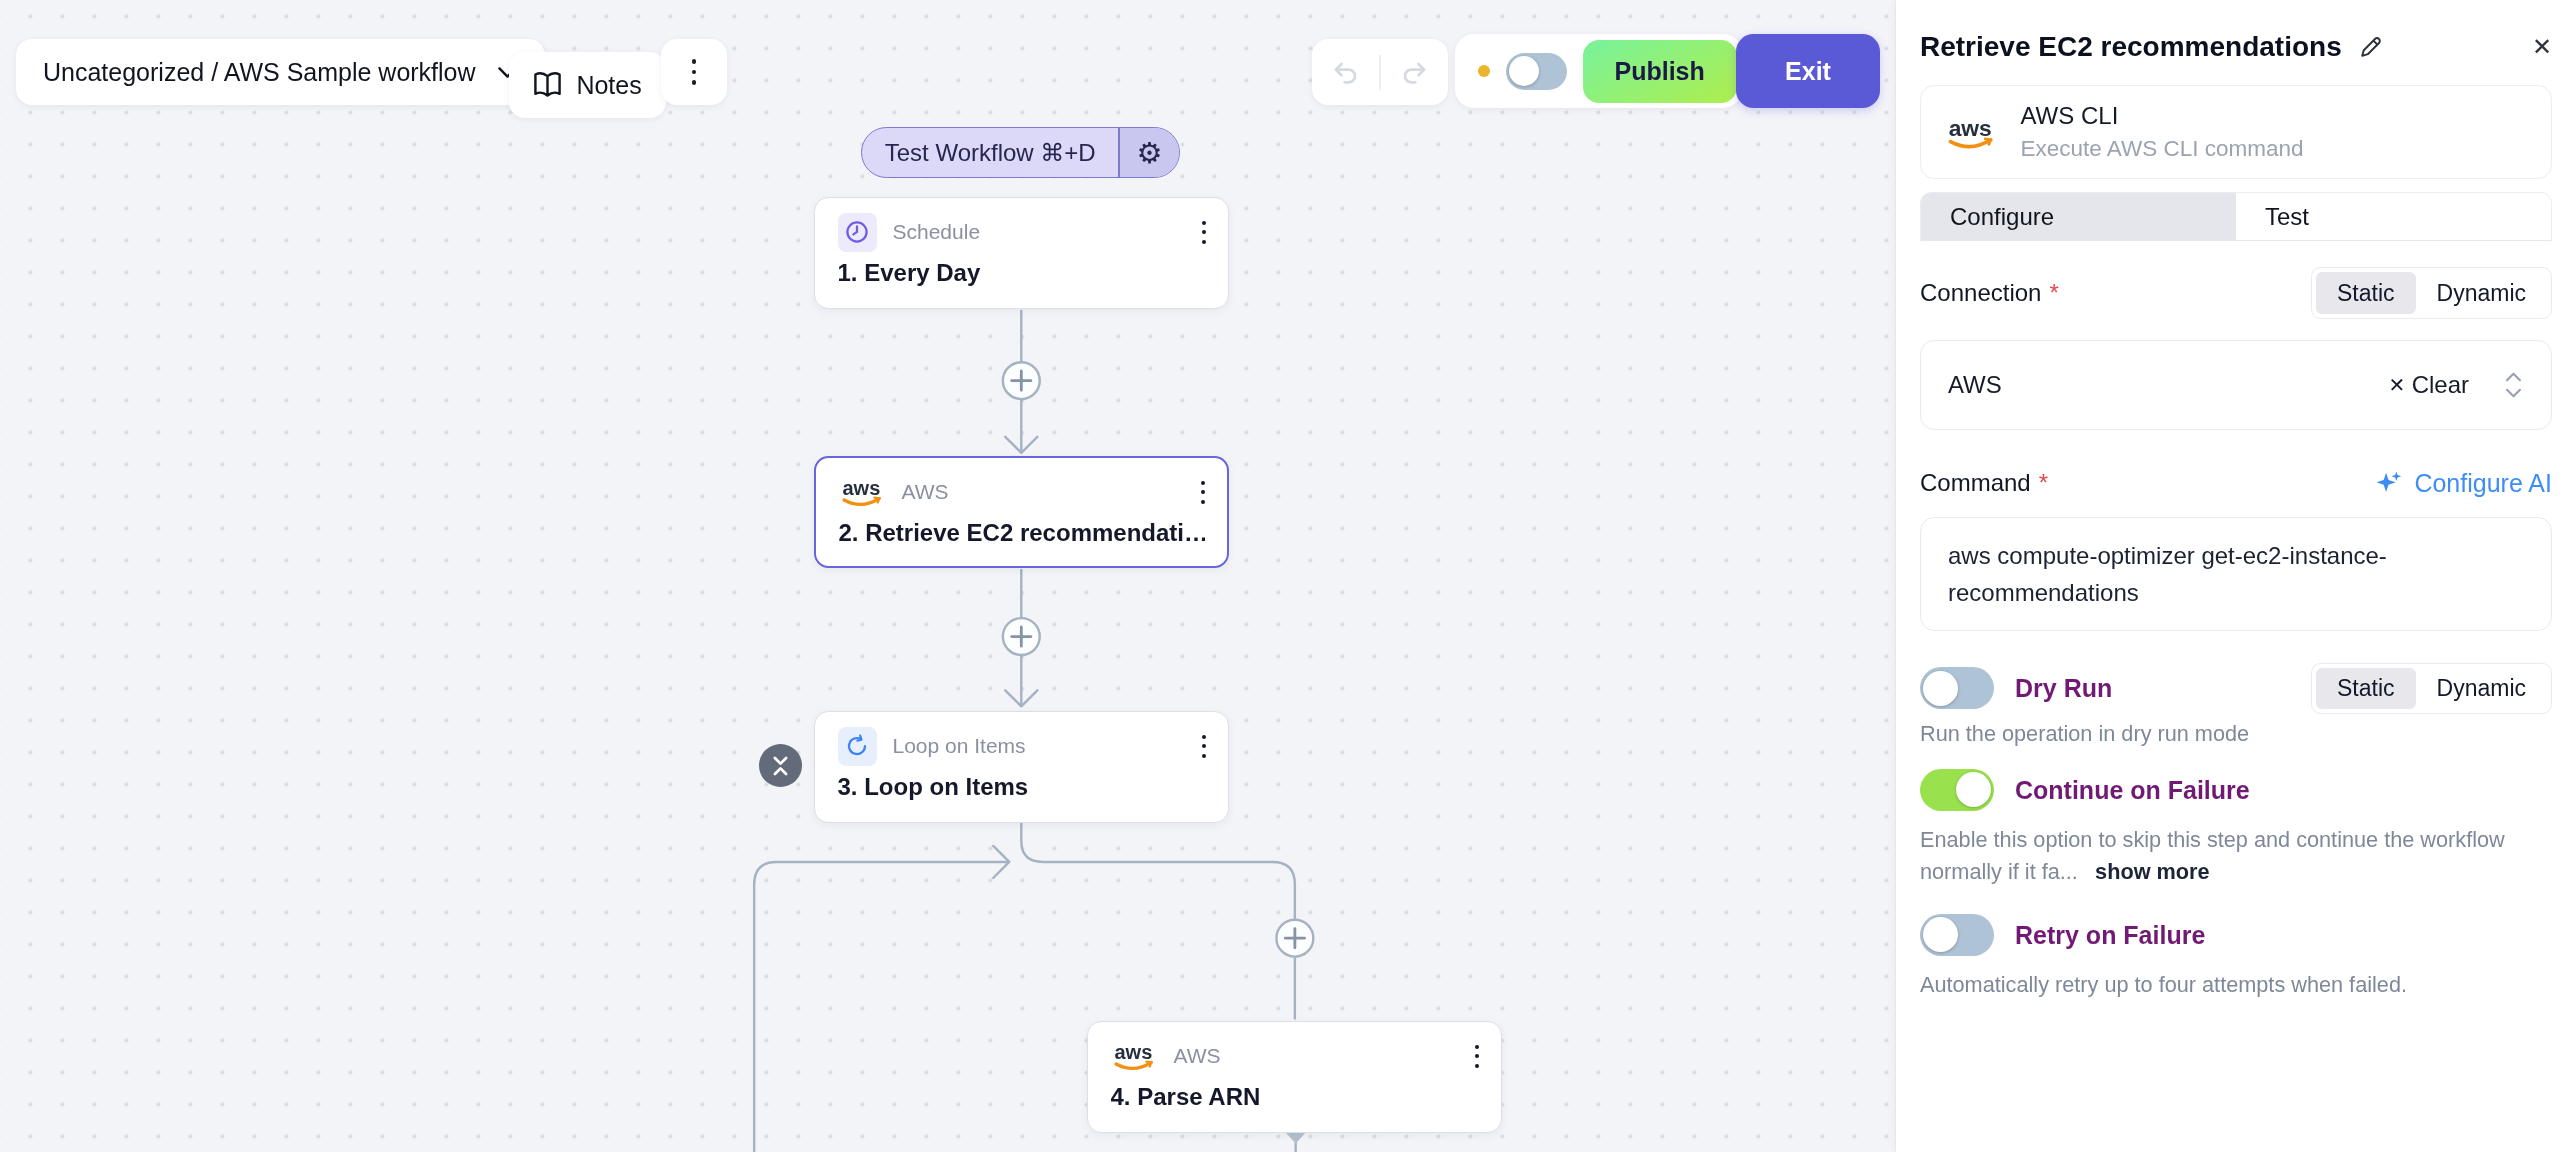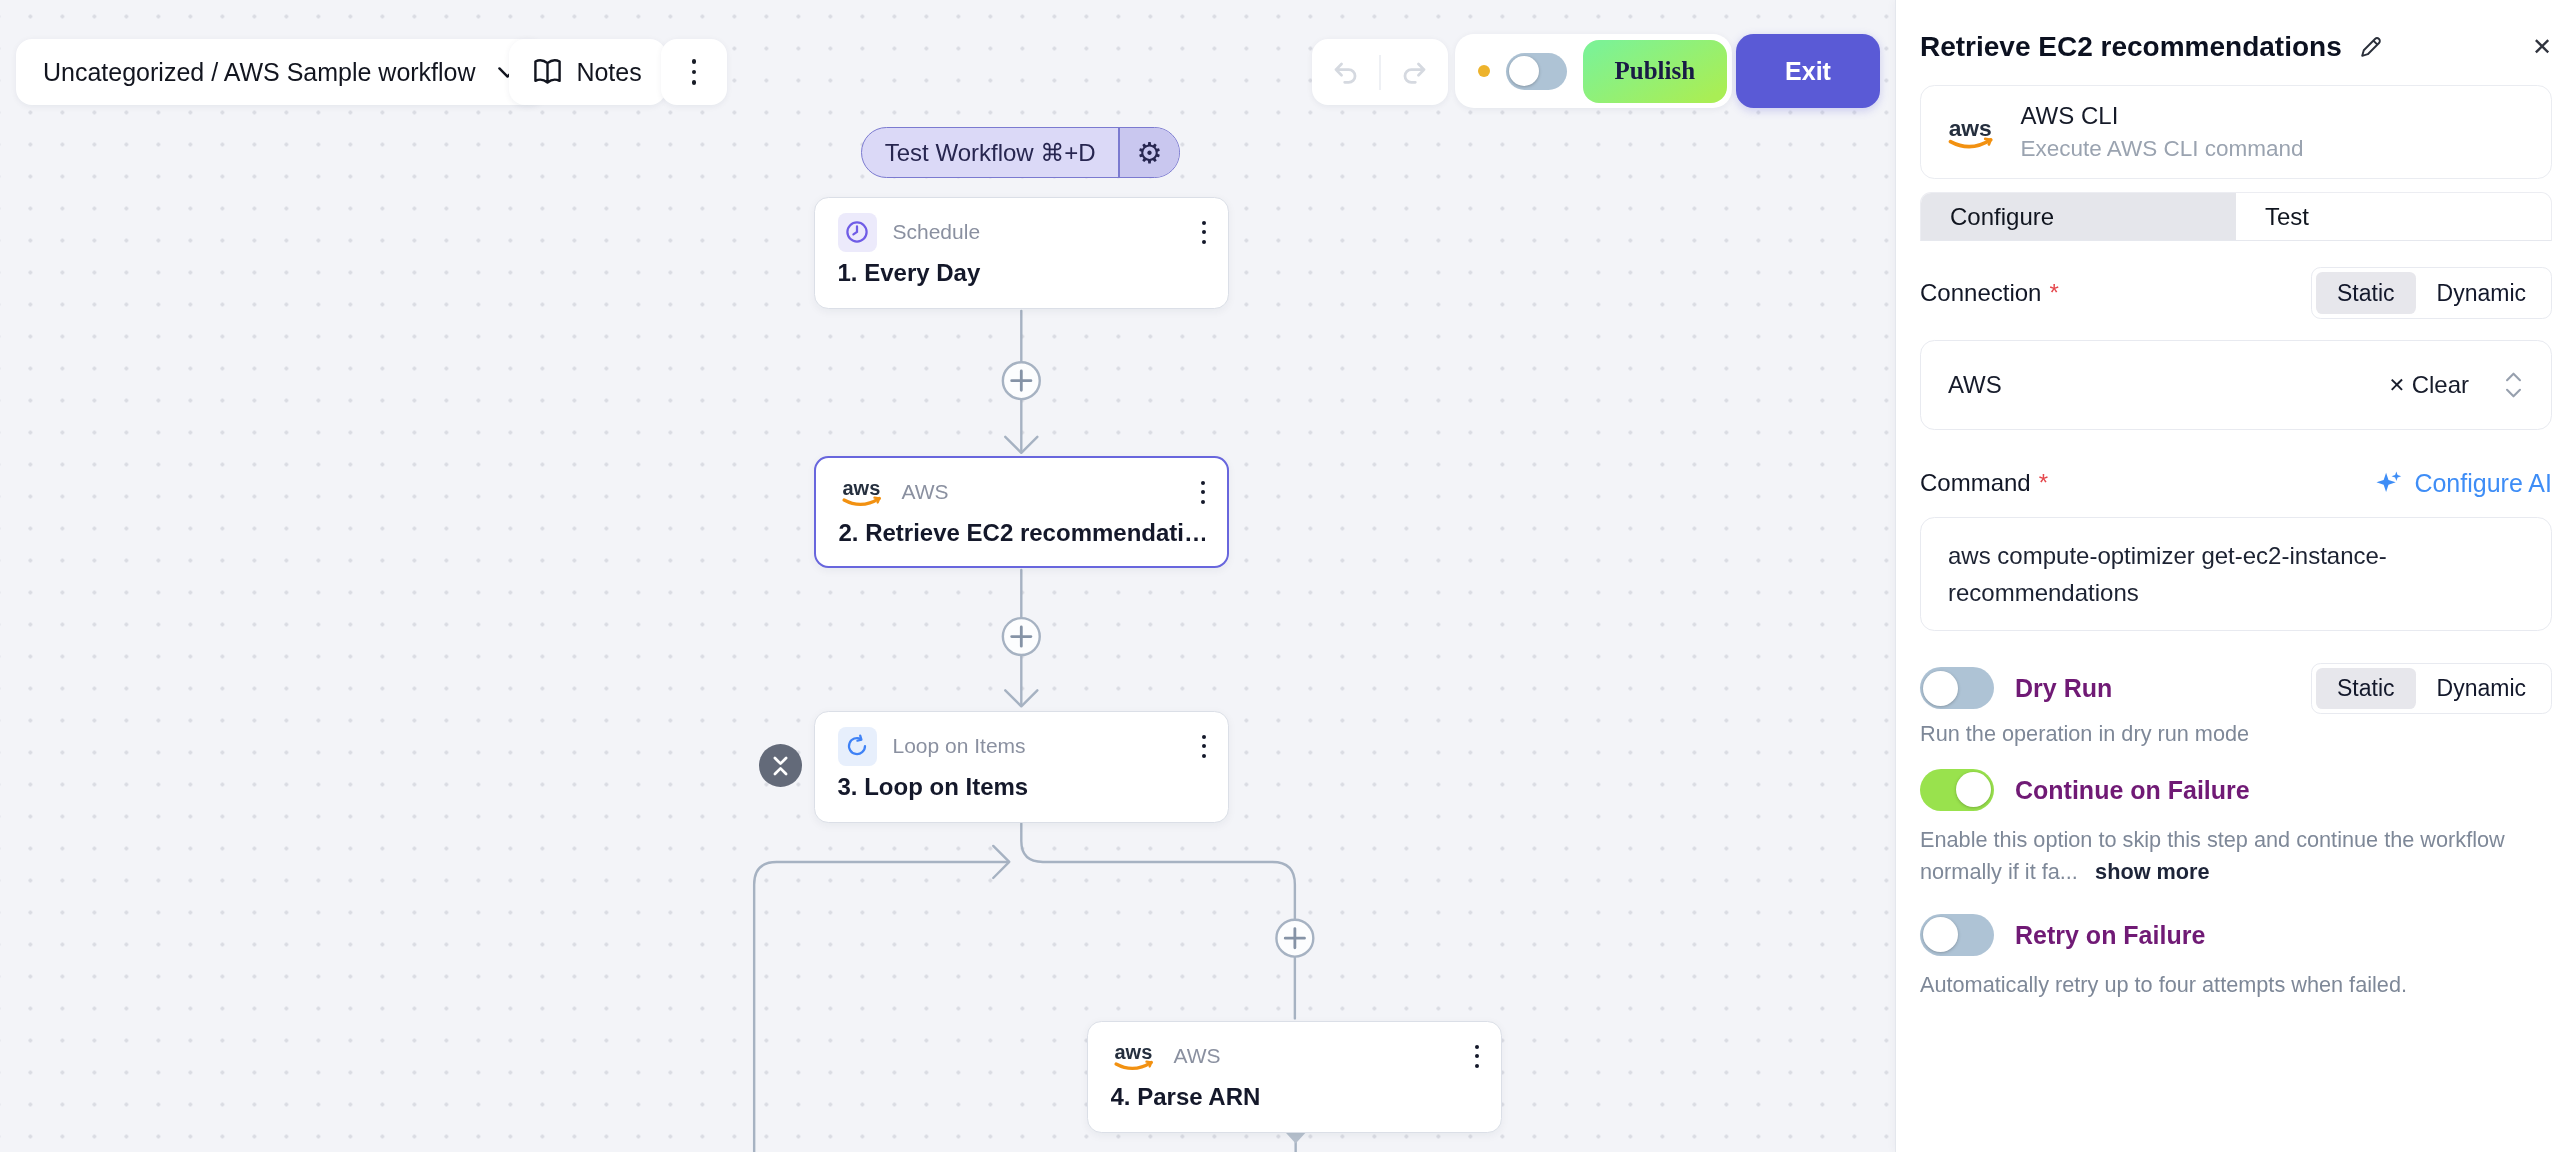--- a/index.html
+++ b/index.html
@@ -9,31 +9,31 @@
   
   .canvas { position:absolute; left:0; top:0; width:1895px; height:1152px;
     background-color:#f3f4f8;
     background-image:radial-gradient(circle, #dadce3 2px, transparent 2px);
     background-size:32px 32px; background-position:14.4px 22.5px;margin-top:10px; }
 
   .tb-btn { position:absolute; background:#fff; border-radius:16px;
     display:flex; align-items:center; box-shadow:0 1.6px 6.4px rgba(25,35,60,.06);
     color:#12151f; }
   .breadcrumb { left:16px; top:29px; height:66px; padding:0 27px; gap:21px; font-size:25px; }
-  .notes { left:509px; top:29px; height:66px; padding:0 24px; gap:14.4px; font-size:25px; }
+  .notes { left:509px; top:42px; height:66px; padding:0 24px; gap:14.4px; font-size:25px; }
   .kebab-btn { left:661px; top:29px; width:66px; height:66px; justify-content:center; }
   .kebab { display:flex; flex-direction:column; gap:5.6px; }
   .kebab i { width:4.8px; height:4.8px; border-radius:50%; background:#181c26; }
   .history { left:1312px; top:29px; width:136px; height:66px; justify-content:space-evenly; }
   .history .sep { width:1.6px; height:35px; background:#eef0f4; }
   .pubgroup { left:1455px; top:24px; height:74px; padding:0 4.8px 0 22.5px; gap:16px; border-radius:19px; }
   .unsaved-dot { width:12px; height:12px; border-radius:50%; background:#edb32c; }
   .publish { height:63px; border-radius:16px; padding:0 32px; display:flex; align-items:center;
     background:linear-gradient(150deg,#7df294 10%,#a9ee55 90%);
-    color:#191b45; font-size:25px; font-weight:700;font-family:Liberation Serif, serif; }
+    color:#191b45; font-size:25px; font-weight:700; }
   .exit { left:1736px; top:24px; width:144px; height:74px; border-radius:17.6px;
     background:#5a5ad6; color:#fff; font-size:25px; font-weight:600; justify-content:center;
     box-shadow:0 2.4px 8px rgba(90,90,214,.25); }
 
   .testpill { position:absolute; left:861px; top:117px; width:319px; height:51px;
     border:1.6px solid #7b7ad0; border-radius:26.5px; background:#dbd9f7; display:flex;
     overflow:hidden; color:#272650; }
   .testpill .lbl { flex:1; display:flex; align-items:center; justify-content:center;
     font-size:24px; font-weight:500; }
   .testpill .div { width:1.6px; background:#7b7ad0; }

